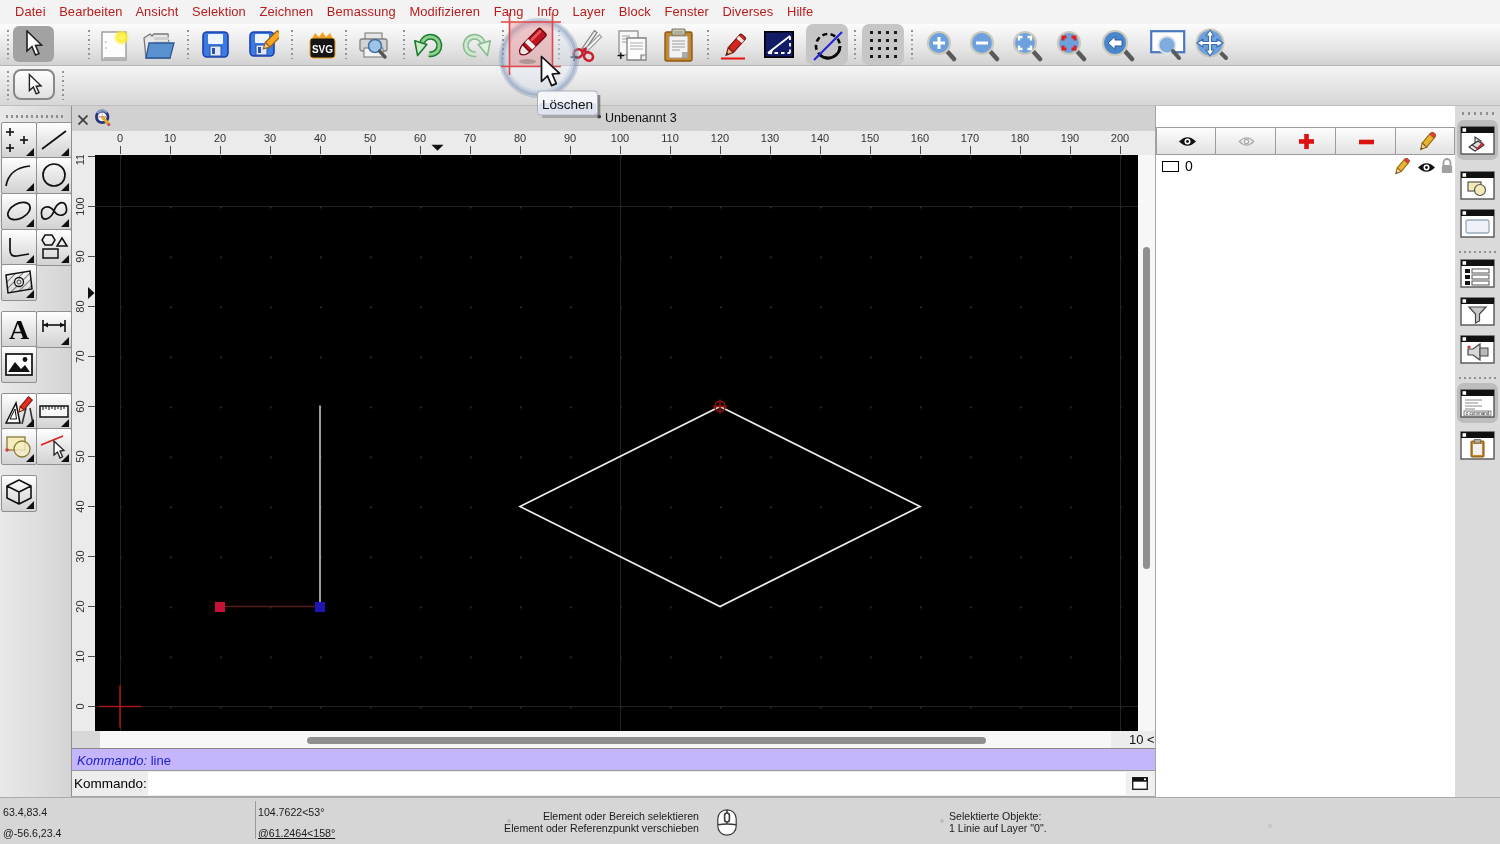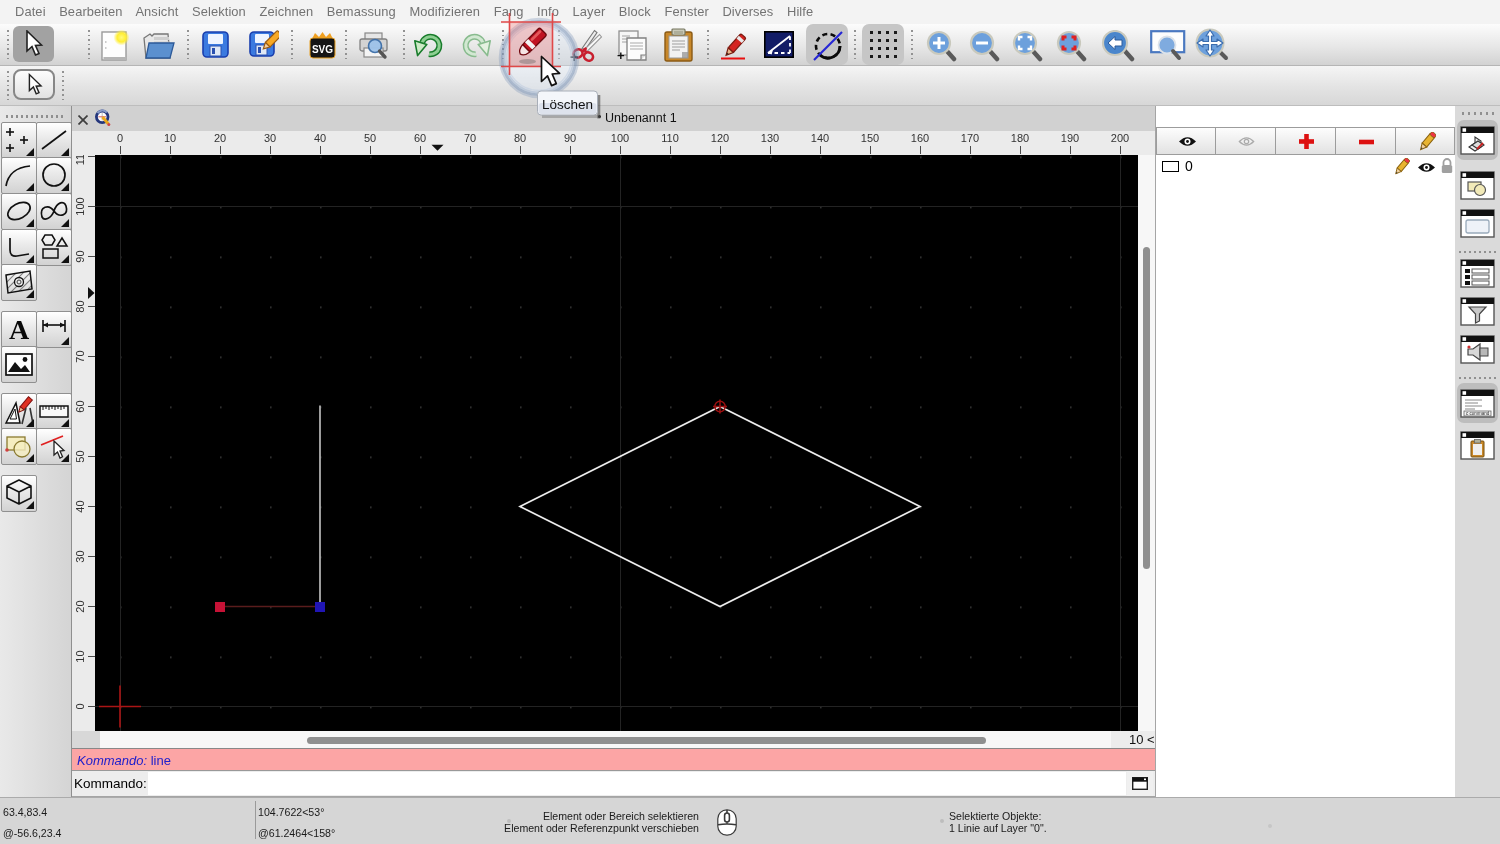--- a/index.html
+++ b/index.html
@@ -8,21 +8,21 @@
   .abs{position:absolute;}
   .vsep{position:absolute;width:2px;
         background-image:repeating-linear-gradient(to bottom,#929292 0 1.6px,transparent 1.6px 4.6px);}
   .tbtn{position:absolute;border:1px solid #909090;border-radius:2px;
         background:linear-gradient(#ffffff,#e9e9e9 45%,#d2d2d2);}
 </style>
 </head>
 <body>
 
 <div class="abs" id="menubar" style="left:0;top:0;width:1500px;height:24px;background:#f3f3f3;">
-  <div class="abs" style="left:15px;top:4px;font-size:12.9px;color:#737373;letter-spacing:0.1px;word-spacing:9.9px;white-space:pre;">Datei Bearbeiten Ansicht Selektion Zeichnen Bemassung Modifizieren Fang Info Layer Block Fenster Diverses Hilfe</div>
+  <div class="abs" style="left:15px;top:4px;font-size:12.9px;color:#b91c1c;letter-spacing:0.1px;word-spacing:9.9px;white-space:pre;">Datei Bearbeiten Ansicht Selektion Zeichnen Bemassung Modifizieren Fang Info Layer Block Fenster Diverses Hilfe</div>
 </div>
 
 <div class="abs" id="row1" style="left:0;top:24px;width:1500px;height:42px;
      background:linear-gradient(#fcfcfc,#e7e7e7 55%,#d2d2d2);border-bottom:1px solid #b5b5b5;box-sizing:border-box;">
   <div class="vsep" style="left:7px;top:6px;height:30px;"></div>
 
   <div class="abs" style="left:13px;top:2px;width:41px;height:36px;border-radius:6px;background:#a2a2a2;"></div>
   <svg class="abs" style="left:24px;top:6px;" width="20" height="28" viewBox="0 0 20 28">
     <path d="M3 1 L3 21 L8 16.5 L11.5 25 L15 23.5 L11.5 15.5 L17.5 15 Z" fill="#fff" stroke="#222" stroke-width="1.6"></path>
   </svg>
@@ -438,21 +438,21 @@
   <svg class="abs" style="left:23px;top:3px;" width="16" height="18" viewBox="0 0 16 18">
     <circle cx="7.2" cy="7.8" r="5.8" fill="#fdfdfd" stroke="#24367c" stroke-width="2.8"></circle>
     <path d="M2.6 4.2 A 5.8 5.8 0 0 1 11.8 3.4" fill="none" stroke="#8a9cc8" stroke-width="2.2"></path>
     <line x1="7.2" y1="4" x2="7.2" y2="11.6" stroke="#c0c0c0" stroke-width="1"></line>
     <line x1="3.4" y1="7.8" x2="11" y2="7.8" stroke="#d26060" stroke-width="1"></line>
     <line x1="7.5" y1="8" x2="13.2" y2="14.8" stroke="#eba81d" stroke-width="3"></line>
     <circle cx="13.8" cy="15.6" r="1.5" fill="#d04545"></circle>
   </svg>
   <circle r="2"></circle>
   <div class="abs" style="left:526px;top:9px;width:3px;height:3px;border-radius:2px;background:#222;"></div>
-  <div class="abs" style="left:533px;top:5px;font-size:12.5px;color:#111;">Unbenannt 1</div>
+  <div class="abs" style="left:533px;top:5px;font-size:12.5px;color:#111;">Unbenannt 3</div>
 </div>
 
 <div class="abs" id="hruler" style="left:72px;top:131px;width:1083px;height:24px;background:#ebebeb;overflow:hidden;">
   <svg width="1083" height="24" viewBox="0 0 1083 24">
     <g stroke="#4a4a4a" stroke-width="1">
         <line x1="48.5" y1="15" x2="48.5" y2="23"></line>
         <line x1="98.5" y1="15" x2="98.5" y2="23"></line>
         <line x1="148.5" y1="15" x2="148.5" y2="23"></line>
         <line x1="198.5" y1="15" x2="198.5" y2="23"></line>
         <line x1="248.5" y1="15" x2="248.5" y2="23"></line>
@@ -574,21 +574,21 @@
 <div class="abs" id="vscroll" style="left:1138px;top:155px;width:17px;height:576px;background:#f7f7f7;">
   <div class="abs" style="left:5px;top:92px;width:7px;height:322px;background:#8f8f8f;border-radius:3.5px;"></div>
 </div>
 
 <div class="abs" id="hscroll" style="left:72px;top:731px;width:1083px;height:17px;background:#f7f7f7;margin-left:28px;">
   <div class="abs" style="left:207px;top:6px;width:679px;height:7px;background:#8f8f8f;border-radius:3.5px;"></div>
   <div class="abs" style="left:1011px;top:0;width:72px;height:17px;background:#ececec;
        font-size:13px;color:#111;text-align:right;line-height:17px;padding-right:3px;box-sizing:border-box;">10 &lt; 100</div>
 </div>
 
-<div class="abs" id="cmdhist" style="left:72px;top:748px;width:1083px;height:23px;background:#fca5a5;
+<div class="abs" id="cmdhist" style="left:72px;top:748px;width:1083px;height:23px;background:#c4b5fd;
      border-top:1px solid #888;border-bottom:1px solid #999;box-sizing:border-box;">
   <div class="abs" style="left:5px;top:4px;font-size:13px;color:#2020cc;">
     <i>Kommando: </i>line</div>
 </div>
 
 <div class="abs" id="cmdinput" style="left:72px;top:771px;width:1083px;height:26px;background:#ededed;
      border-bottom:1px solid #a5a5a5;box-sizing:border-box;">
   <div class="abs" style="left:2px;top:5px;font-size:13.5px;color:#000;">Kommando:</div>
   <div class="abs" style="left:76px;top:1px;width:978px;height:23px;background:#fff;"></div>
   <div class="abs" style="left:1055px;top:0;width:26px;height:25px;background:#f0f0f0;">
@@ -757,21 +757,21 @@
 </div>
 
 <div class="abs" style="left:71px;top:106px;width:1px;height:691px;background:#8f8f8f;"></div>
 
 <div class="abs" id="statusbar" style="left:0;top:797px;width:1500px;height:47px;background:#d6d6d6;
      border-top:1px solid #ababab;box-sizing:border-box;font-size:10.6px;color:#1a1a1a;">
   <div class="abs" style="left:3px;top:8px;">63.4,83.4</div>
   <div class="abs" style="left:3px;top:29px;">@-56.6,23.4</div>
   <div class="abs" style="left:255px;top:3px;width:1px;height:38px;background:#9a9a9a;"></div>
   <div class="abs" style="left:258px;top:8px;">104.7622&lt;53°</div>
-  <div class="abs" style="left:258px;top:29px;">@61.2464&lt;158°</div>
+  <div class="abs" style="left:258px;top:29px;text-decoration:underline;">@61.2464&lt;158°</div>
   <div class="abs" style="left:399px;top:13px;width:300px;text-align:right;line-height:11.5px;">Element oder Bereich selektieren<br>Element oder Referenzpunkt verschieben</div>
   <svg class="abs" style="left:717px;top:11px;" width="20" height="27" viewBox="0 0 20 27">
     <rect x="0.8" y="0.8" width="18.4" height="25.4" rx="9" fill="#fff" stroke="#3a3a3a" stroke-width="1.2"></rect>
     <line x1="10" y1="1" x2="10" y2="4" stroke="#3a3a3a" stroke-width="1.6"></line>
     <line x1="10" y1="12.5" x2="10" y2="15" stroke="#3a3a3a" stroke-width="1.2"></line>
     <path d="M1 15.8 Q10 14.2 19 15.8" fill="none" stroke="#3a3a3a" stroke-width="1.6"></path>
     <rect x="7.6" y="4" width="4.8" height="9" rx="2.4" fill="#fff" stroke="#3a3a3a" stroke-width="1.6"></rect>
   </svg>
   <div class="abs" style="left:949px;top:13px;line-height:11.5px;">Selektierte Objekte:<br>1 Linie auf Layer "0".</div>
   <div class="abs" style="left:507px;top:21px;width:4px;height:4px;border-radius:2px;background:#bdbdbd;"></div>

